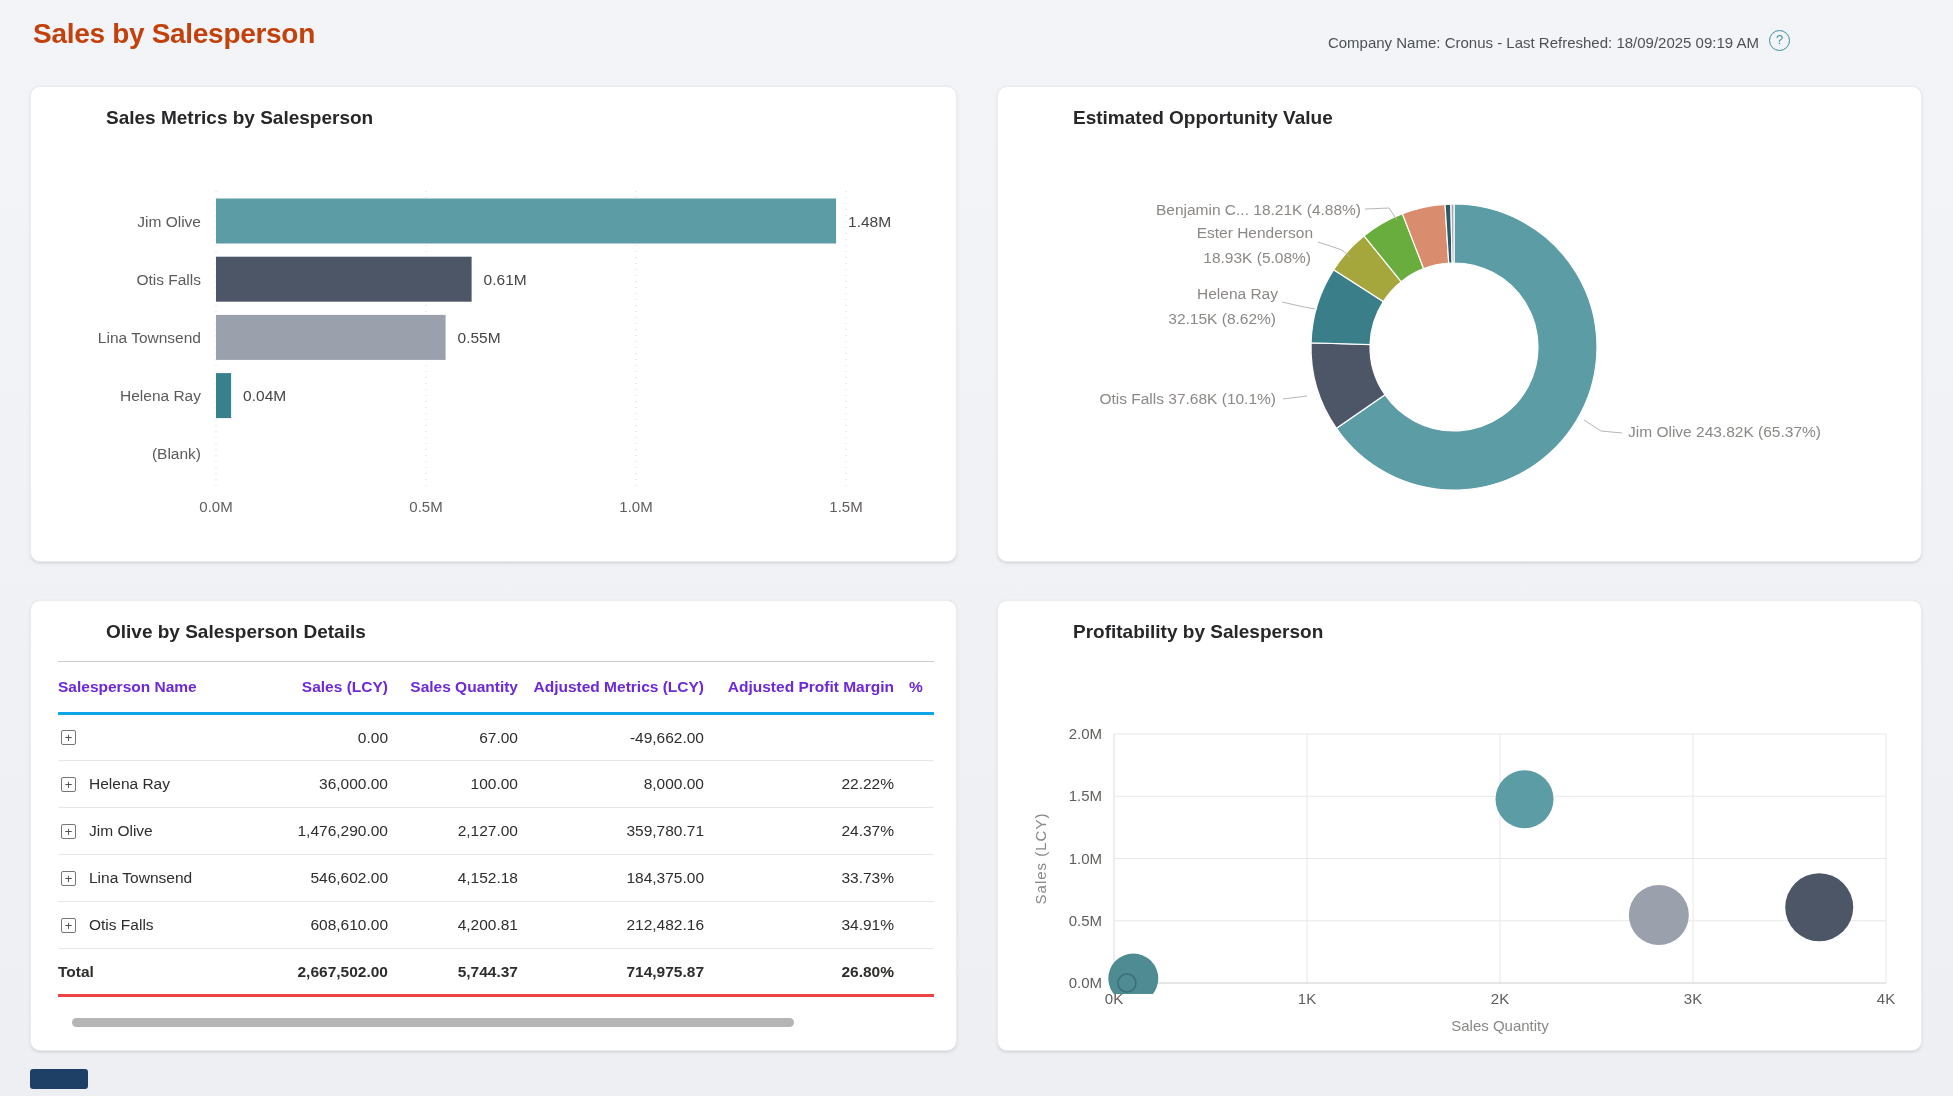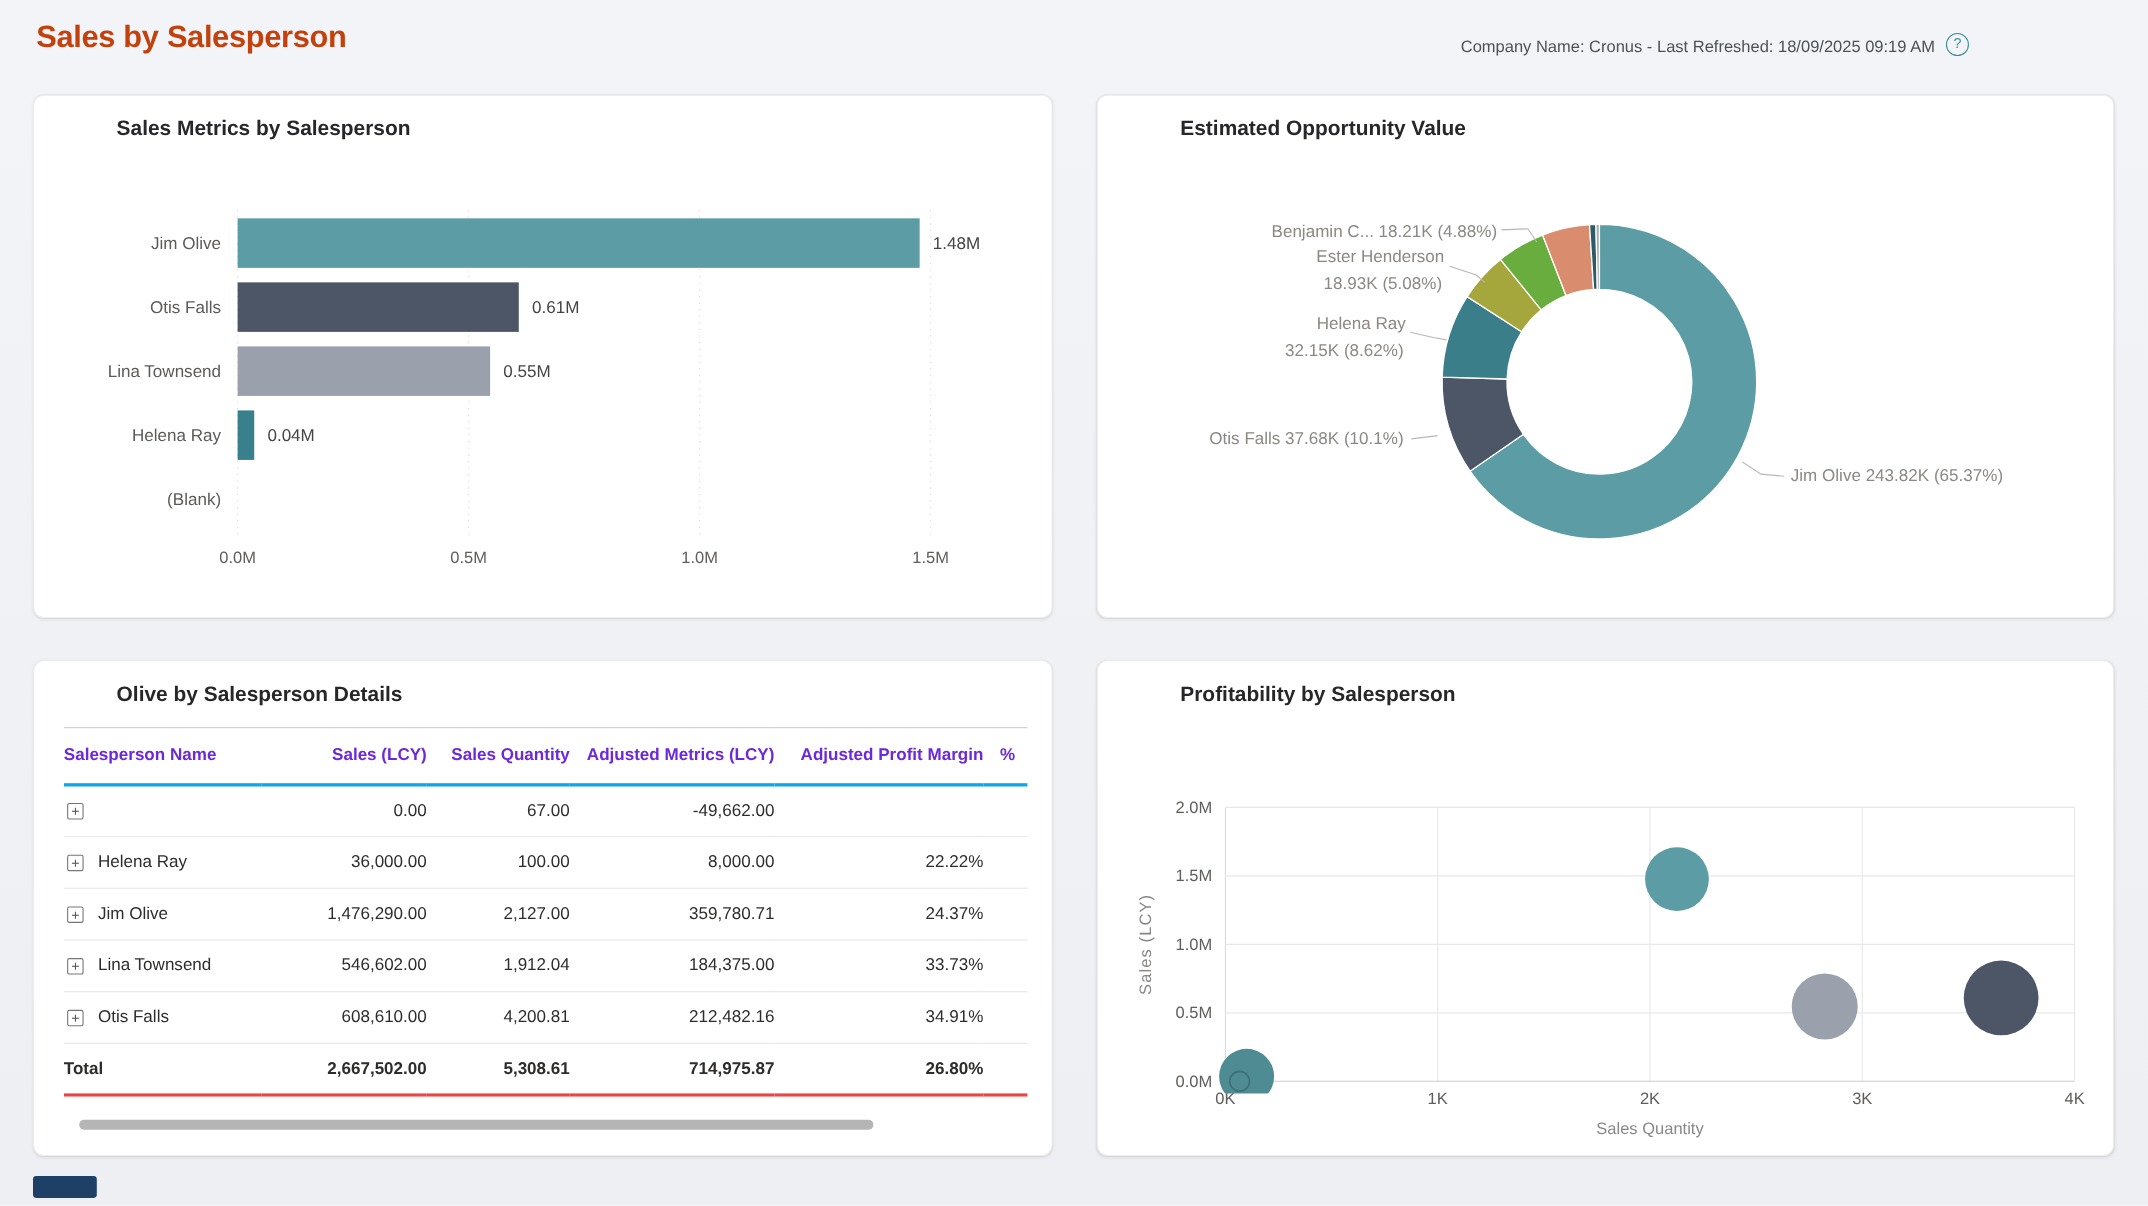--- a/index.html
+++ b/index.html
@@ -202,21 +202,21 @@
             <td class="c-num"></td>
           </tr>
           <tr>
             <td class="c-name">
               <div class="name-inner">
                 <span class="exp">+</span>
                 <span>Lina Townsend</span>
               </div>
             </td>
             <td class="c-num">546,602.00</td>
-            <td class="c-num">1,912.04</td>
+            <td class="c-num">4,152.18</td>
             <td class="c-num">184,375.00</td>
             <td class="c-num">33.73%</td>
             <td class="c-num"></td>
           </tr>
           <tr>
             <td class="c-name">
               <div class="name-inner">
                 <span class="exp">+</span>
                 <span>Otis Falls</span>
               </div>
@@ -225,21 +225,21 @@
             <td class="c-num">4,200.81</td>
             <td class="c-num">212,482.16</td>
             <td class="c-num">34.91%</td>
             <td class="c-num"></td>
           </tr>
         </tbody>
       <tfoot>
           <tr id="total-row" class="total-row">
             <td class="c-name total-label">Total</td>
             <td class="c-num">2,667,502.00</td>
-            <td class="c-num">5,308.61</td>
+            <td class="c-num">5,744.37</td>
             <td class="c-num">714,975.87</td>
             <td class="c-num">26.80%</td>
             <td class="c-num"></td>
           </tr>
         </tfoot>
     </table>
   </div>
   <div class="hscroll"></div>
 </div>
 

